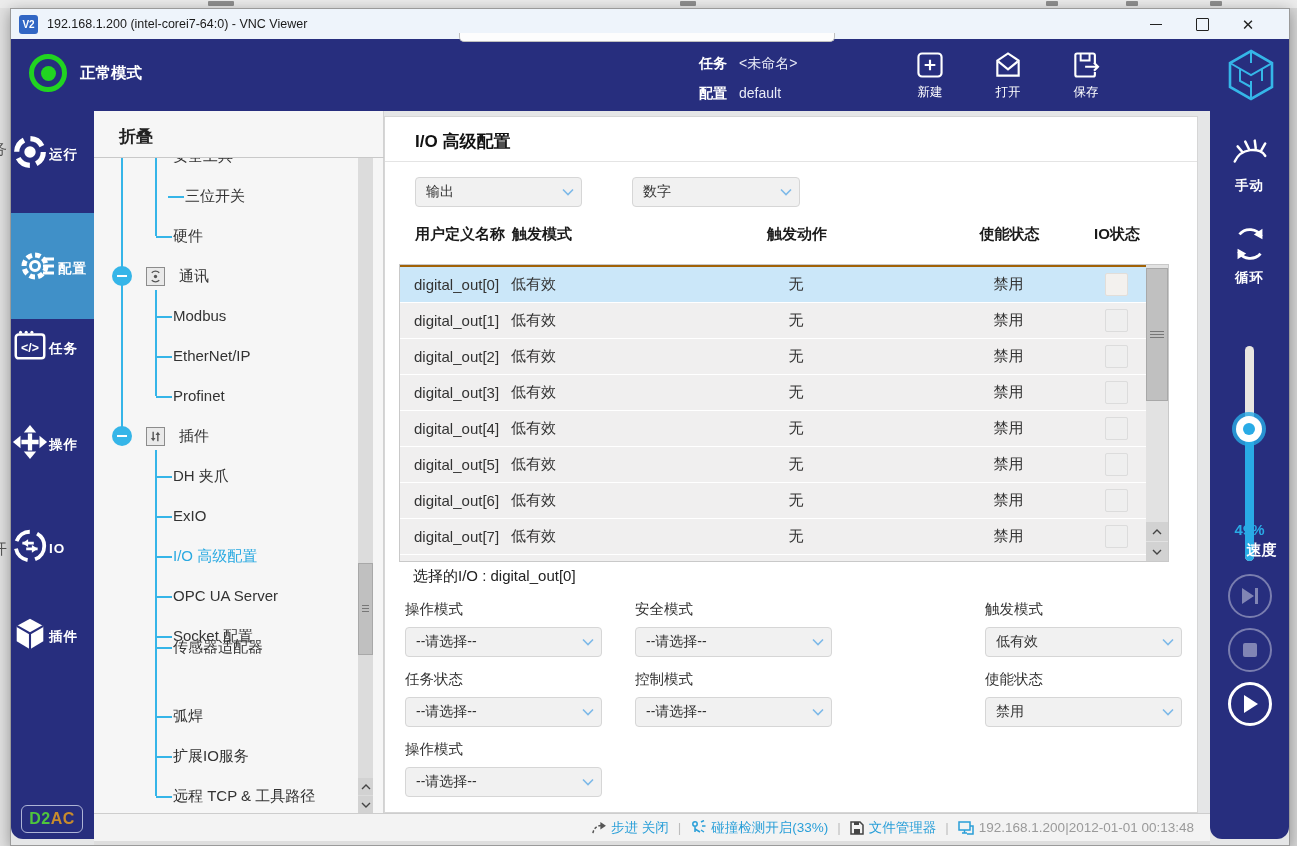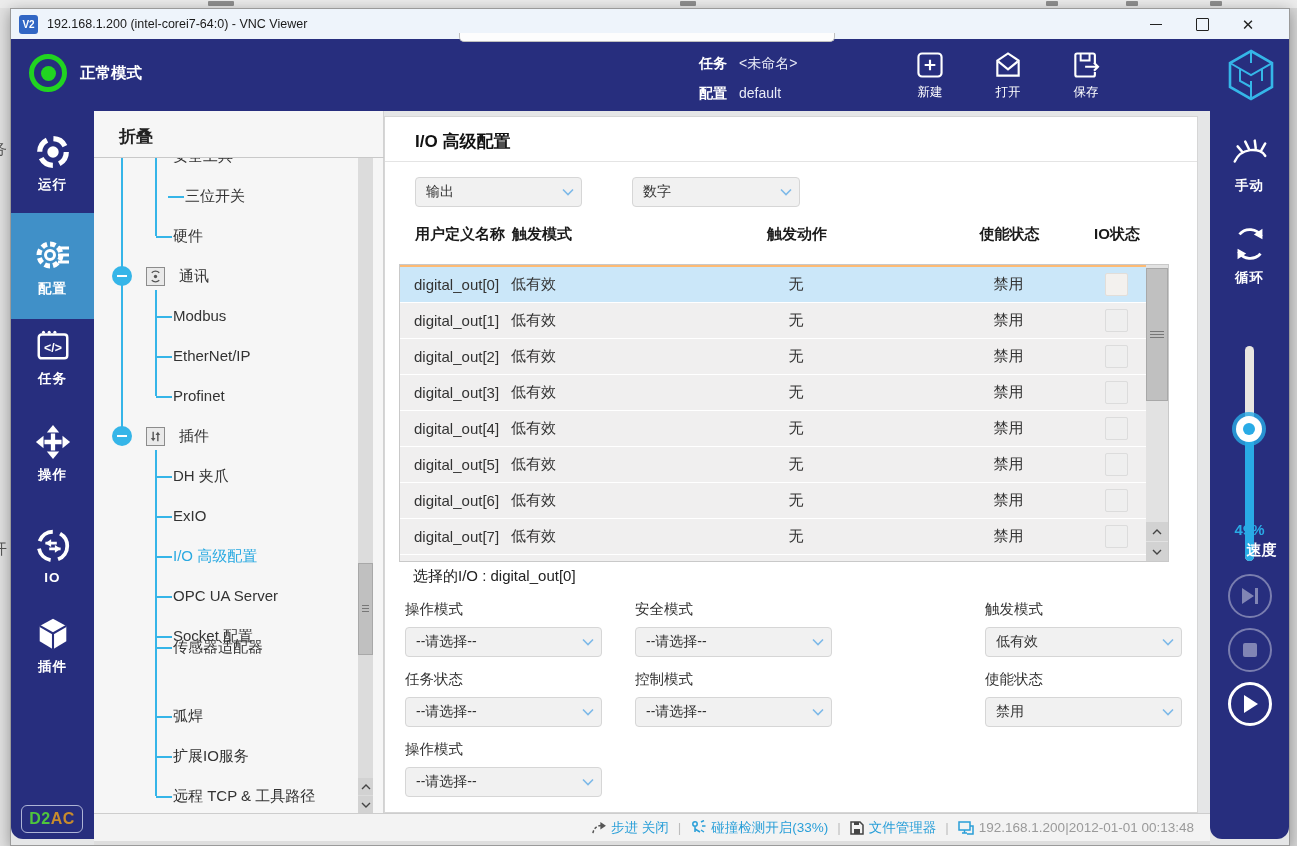--- a/index.html
+++ b/index.html
@@ -31,21 +31,21 @@
   .meta-block{position:absolute;left:688px;top:9px;color:#fff;font-size:14px;line-height:30px;}
   .meta-row b{font-weight:bold;margin-right:12px;}
   .meta-val{color:#e8ebf7;}
   .tb-actions{position:absolute;left:880px;top:4px;display:flex;}
   .tb-btn{width:78px;height:64px;display:flex;flex-direction:column;align-items:center;justify-content:center;color:#fff;cursor:default;}
   .tb-btn svg{display:block;}
   .tb-btn .lbl{font-size:12.5px;margin-top:3px;}
   .brand{position:absolute;left:1216px;top:9px;}
   
   .left-nav{left:0;top:72px;width:83px;height:728px;background:#272e7e;border-radius:0 0 0 12px;}
-  .nav-item{position:absolute;left:0;width:83px;display:flex;flex-direction:column;align-items:center;color:#fff;cursor:default;}
+  .nav-item{position:absolute;left:0;width:83px;display:flex;align-items:center;color:#fff;cursor:default;}
   .nav-item .nl{font-size:13.5px;font-weight:bold;margin-top:5px;letter-spacing:1px;}
   .nav-item.active{background:#4090c8;}
   .d2ac{position:absolute;left:10px;bottom:6px;width:60px;height:26px;border:1px solid #aeb4d6;border-radius:6px;display:flex;align-items:center;justify-content:center;font-weight:bold;font-size:16px;letter-spacing:.5px;}
   .d2ac .g{color:#4fc63c;} .d2ac .o{color:#c98c2c;}
   
   .tree-panel{left:83px;top:72px;width:290px;height:702px;background:#f6f6f6;border-right:1px solid #d2d2d2;box-sizing:border-box;}
   .tree-head{position:absolute;left:25px;top:14px;font-size:17px;font-weight:bold;color:#222;}
   .tree-div{position:absolute;left:0;top:46px;width:290px;height:1px;background:#c9c9c9;}
   .tree-body{position:absolute;left:0;top:47px;width:290px;height:655px;overflow:hidden;}
   .vline{position:absolute;width:1.6px;background:#35b5e8;}
@@ -63,21 +63,21 @@
   .sb-arrow{position:absolute;left:0;width:100%;height:17px;background:#d2d2d2;display:flex;align-items:center;justify-content:center;}
   
   .card{left:373px;top:77px;width:814px;height:697px;background:#fff;border:1px solid #d6d6d6;box-sizing:border-box;}
   .card-title{position:absolute;left:30px;top:13px;font-size:17px;font-weight:bold;color:#111;}
   .card-div{position:absolute;left:0;top:44px;width:100%;height:1px;background:#e4e4e4;}
   .sel-box{position:absolute;height:30px;background:#f1f1f1;border:1px solid #d6d6d6;border-radius:4px;box-sizing:border-box;font-size:14px;color:#333;display:flex;align-items:center;padding:0 26px 0 10px;cursor:default;}
   .sel-box svg{position:absolute;right:7px;top:50%;transform:translateY(-50%);}
   .thead{position:absolute;left:16px;top:108px;width:746px;display:grid;grid-template-columns:111px 150px 1fr 155px 60px;font-size:15px;font-weight:bold;color:#1a1a1a;}
   .thead .h-name{padding-left:14px;}
   .thead .ctr{text-align:center;}
-  .tbox{position:absolute;left:14px;top:147px;width:770px;height:298px;border:1px solid #c9c9c9;background:#fdba74;box-sizing:border-box;overflow:hidden;}
+  .tbox{position:absolute;left:14px;top:147px;width:770px;height:298px;border:1px solid #c9c9c9;background:#a16207;box-sizing:border-box;overflow:hidden;}
   .rows{position:absolute;left:0;top:0;width:746px;}
   .trow{display:grid;grid-template-columns:111px 150px 1fr 155px 60px;align-items:center;height:35px;border-bottom:1px solid #fff;background:#f0efef;font-size:15px;color:#333;cursor:default;}
   .trow.selrow{background:#cbe7f9;}
   .c-name{padding-left:14px;}
   .ctr{text-align:center;}
   .cbx{width:21px;height:21px;background:#efefef;border:1px solid #dcdcdc;border-radius:2px;margin:0 auto;}
   .selrow .cbx{background:#f3f1ee;border-color:#e2ded9;}
   .tbl-sb{position:absolute;right:0;top:0;width:22px;height:296px;background:#e2e2e2;}
   .sel-io{position:absolute;left:20px;top:450px;font-size:15px;font-weight:normal;color:#222;margin-left:8px;}
   .fld-label{position:absolute;font-size:14.5px;color:#333;}

